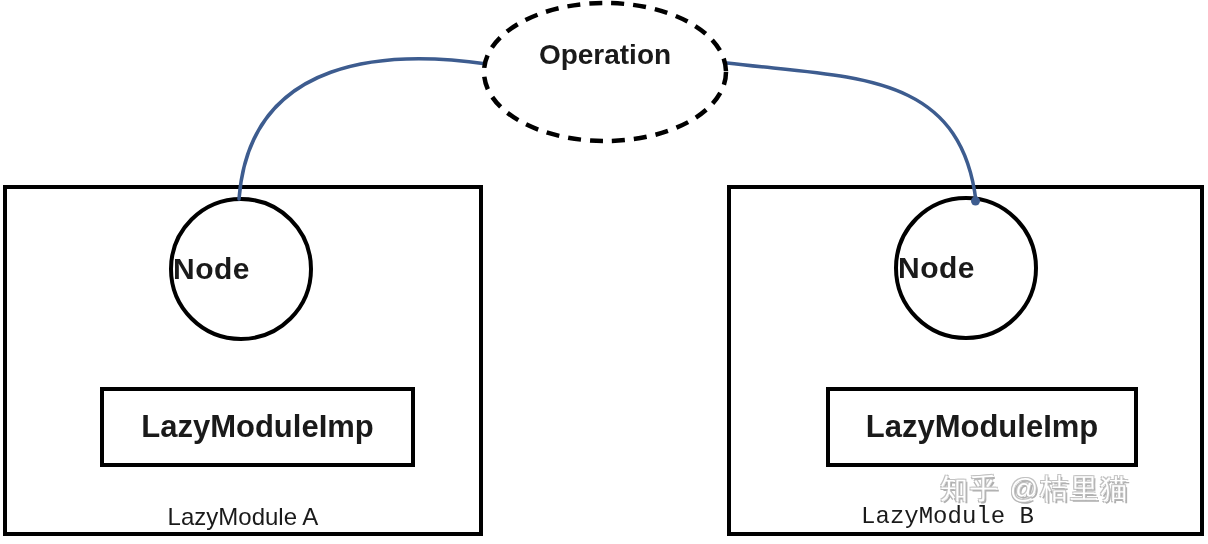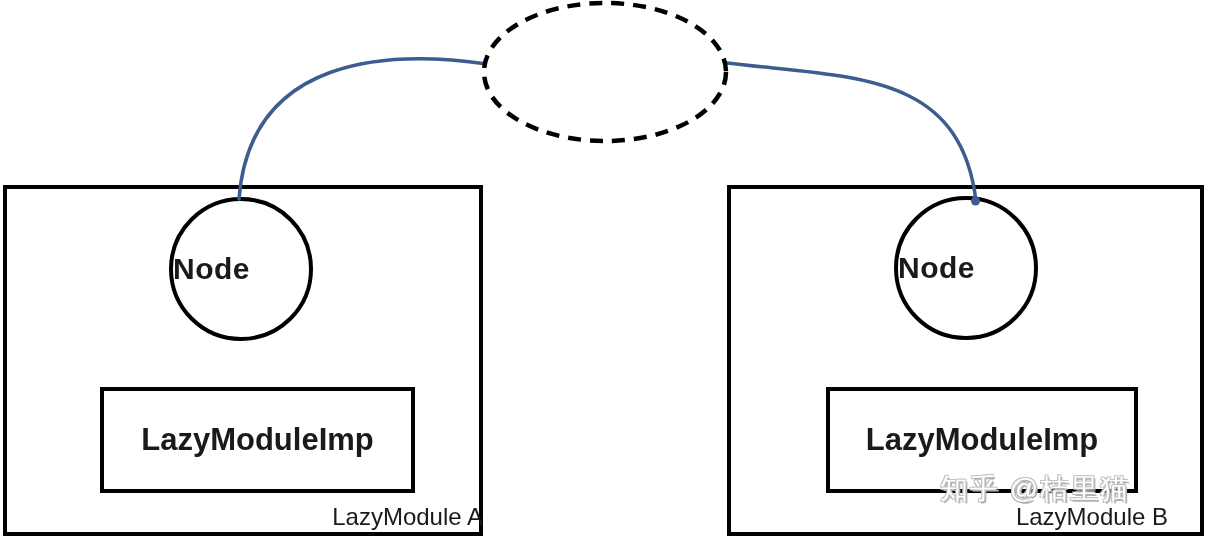--- a/index.html
+++ b/index.html
@@ -58,46 +58,46 @@
   .node-label {
     font-size: 30px;
     font-weight: bold;
     color: var(--text);
     letter-spacing: 0.5px;
   }
 
   .imp-box {
     position: absolute;
     top: 387px;
-    height: 106px;
+    height: 80px;
     border: 4px solid var(--shape_outline);
     background: var(--background);
     display: flex;
     align-items: center;
     justify-content: center;
     z-index: 2;
   }
   .imp-box.left  { left: 100px; width: 315px; }
   .imp-box.right { left: 826px; width: 312px; }
   .imp-label {
     font-size: 31px;
     font-weight: bold;
     color: var(--text);
   }
 
   .module-caption {
     position: absolute;
     top: 503px;
-    text-align: right;
+    text-align: center;
     font-size: 24px;
     color: var(--text);
     z-index: 2;
   }
   .module-caption.left  { left: 3px;   width: 480px; }
-  .module-caption.right { left: 727px; width: 441px; }
+  .module-caption.right { left: 727px; width: 441px; font-family: Liberation Mono, monospace; }
 
   .ellipse-label {
     position: absolute;
     left: 495px;
     top: 36px;
     width: 220px;
     text-align: center;
     font-size: 28px;
     font-weight: bold;
     line-height: 37px;
@@ -155,17 +155,18 @@
   <div class="module-caption right">LazyModule B</div>
 
   <svg class="overlay" viewBox="0 0 1208 544" xmlns="http://www.w3.org/2000/svg">
     <path d="M 487 64 C 390 50, 250 55, 239 199" fill="none" stroke="var(--connector)" stroke-width="3.5" stroke-linecap="round"></path>
     <path d="M 727 63 C 850 78, 960 70, 976 201" fill="none" stroke="var(--connector)" stroke-width="3.5" stroke-linecap="round"></path>
     <circle cx="975.5" cy="201" r="4.5" fill="var(--connector)"></circle>
     <ellipse cx="605" cy="72" rx="121" ry="69" fill="var(--background)" stroke="var(--shape_outline)" stroke-width="4.5" stroke-dasharray="13 9"></ellipse>
   </svg>
 
   <div class="ellipse-label">
+    <div>Operation</div>
   </div>
 
   <div class="wm-zhihu">知乎 @桔里猫</div>
 
 </div>
 
 </body></html>

